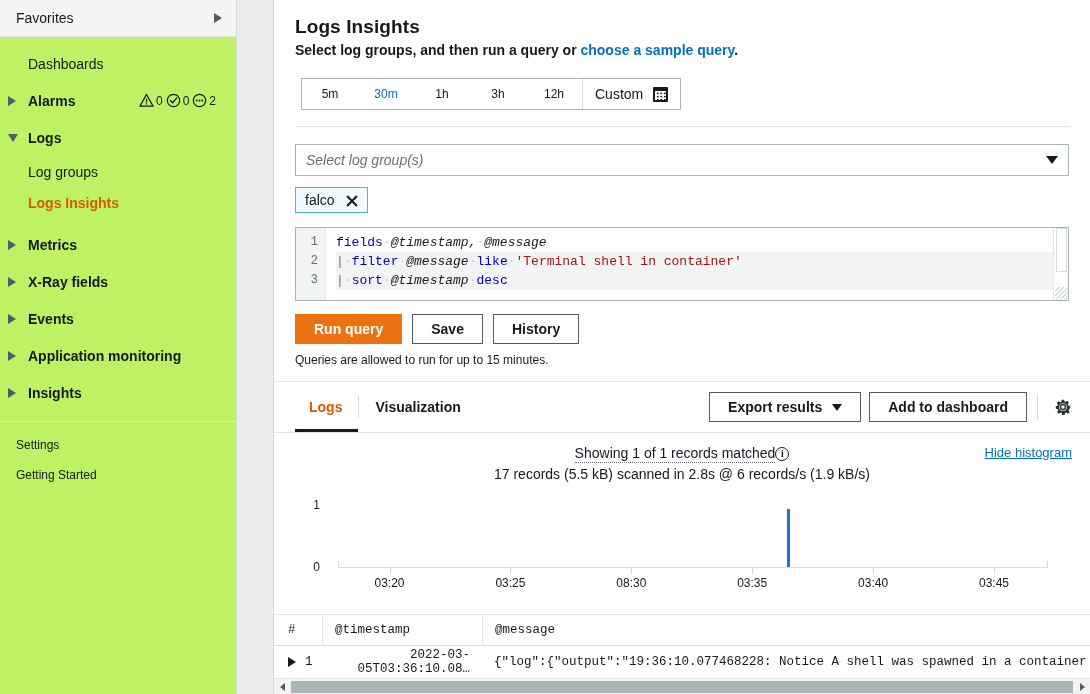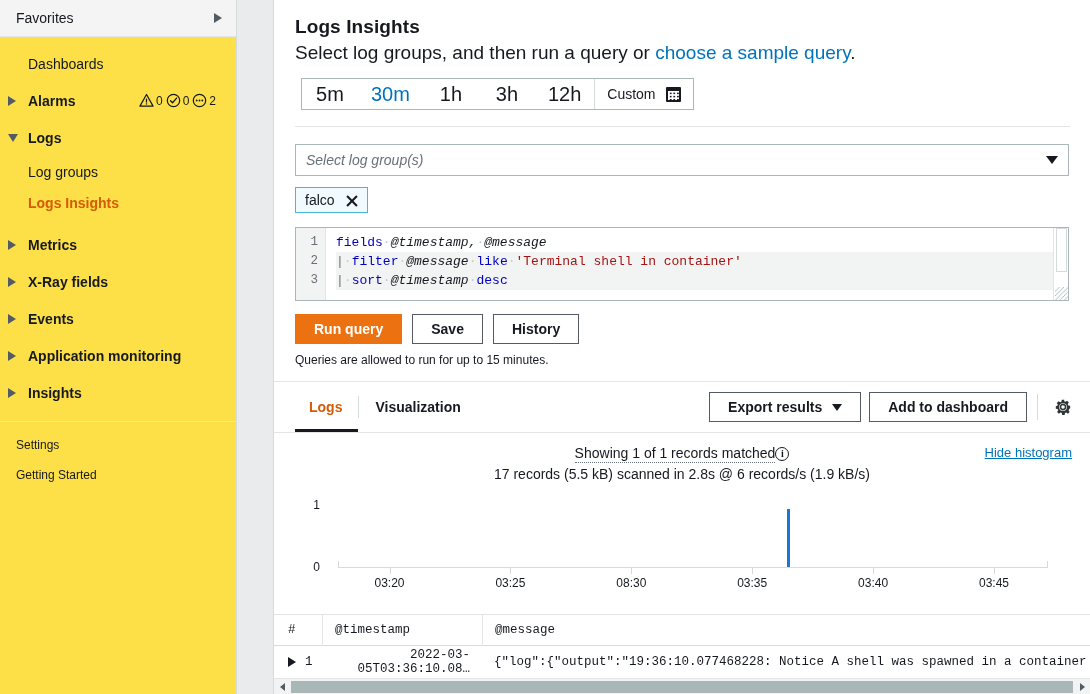--- a/index.html
+++ b/index.html
@@ -10,21 +10,21 @@
     background: #e9ebed;
     font-family: "Liberation Sans", sans-serif;
     font-size: 14px;
     color: #16191f;
   }
   .app { position: relative; width: 1090px; height: 694px; display: flex; }
 
   
   .sidebar {
     width: 237px; height: 694px;
-    background: #fde047;
+    background: #bef264;
     border-right: 1px solid #d5dbdb;
     flex: 0 0 237px;
     overflow: hidden;
   }
   .fav-row {
     height: 37px;
     background: #f4f4f4;
     border-bottom: 1px solid #e4e6e6;
     display: flex; align-items: center;
     padding: 0 14px 0 16px;
@@ -69,33 +69,33 @@
   .main {
     flex: 1 1 auto;
     background: #fff;
     border-left: 1px solid #d5dbdb;
     position: relative;
     overflow: hidden;
   }
 
   .section-pad { padding: 16px 20px 0 21px; }
   .page-title { font-size: 19px; font-weight: bold; color: #16191f; margin: 0 0 4px 0; letter-spacing: .1px;}
-  .subtitle { font-size: 19px; color: #16191f; margin-bottom: 14px; }
+  .subtitle { font-size: 14px; color: #16191f; margin-bottom: 20px; font-weight: bold; }
   .link { color: #0073bb; text-decoration: none; }
 
   
   .timerange {
     display: inline-flex; align-items: stretch;
     border: 1px solid #aab7b8; background: #fff;
     height: 32px; margin-left: 6px;
   }
   .tr-btn {
     min-width: 56px; padding: 0 13px;
     display: flex; align-items: center; justify-content: center;
-    font-size: 20px; color: #16191f; background: #fff;
+    font-size: 12px; color: #16191f; background: #fff;
   }
   .tr-btn.selected { color: #0073bb; font-weight: normal; }
   .tr-custom {
     display: flex; align-items: center; gap: 10px;
     padding: 0 12px; border-left: 1px solid #d5dbdb;
     font-size: 14px;
   }
   .cal-icon {
     width: 15px; height: 15px; background: #16191f; position: relative; border-radius: 1px;
   }

